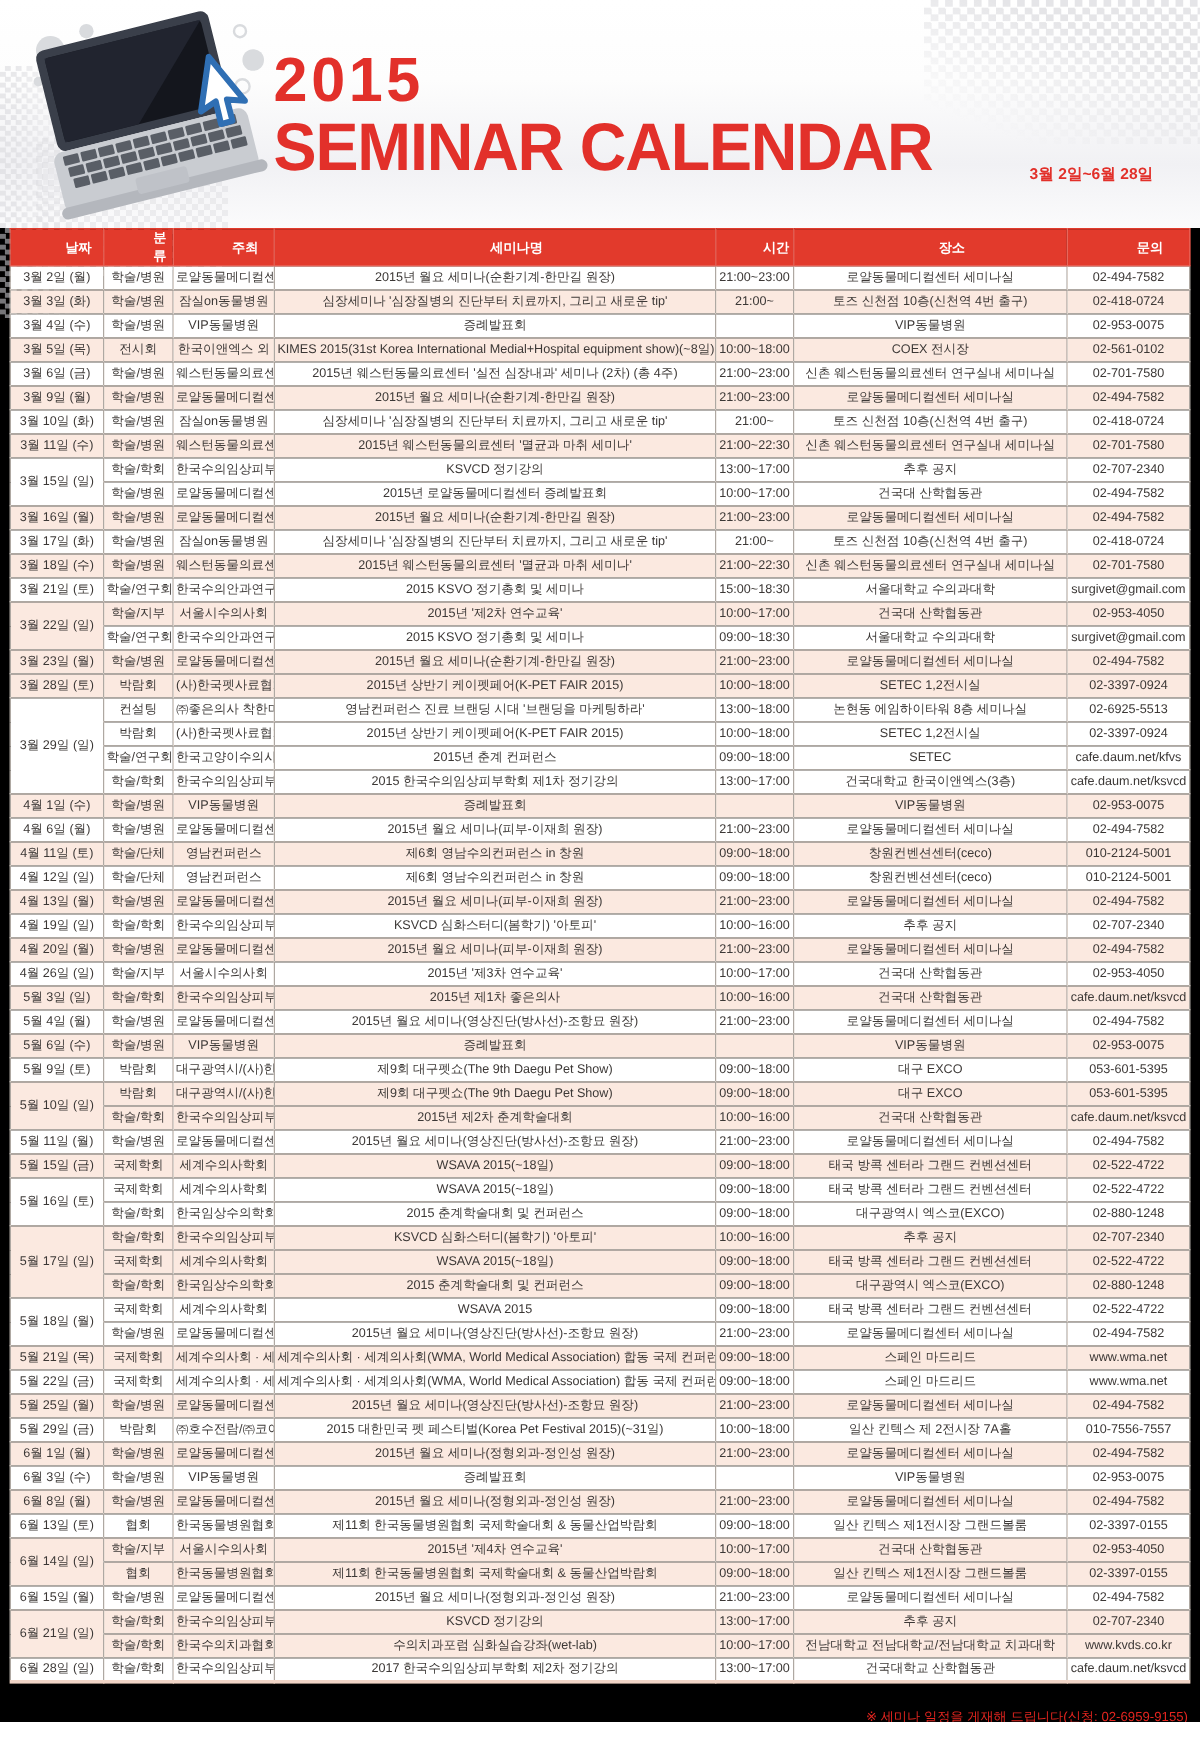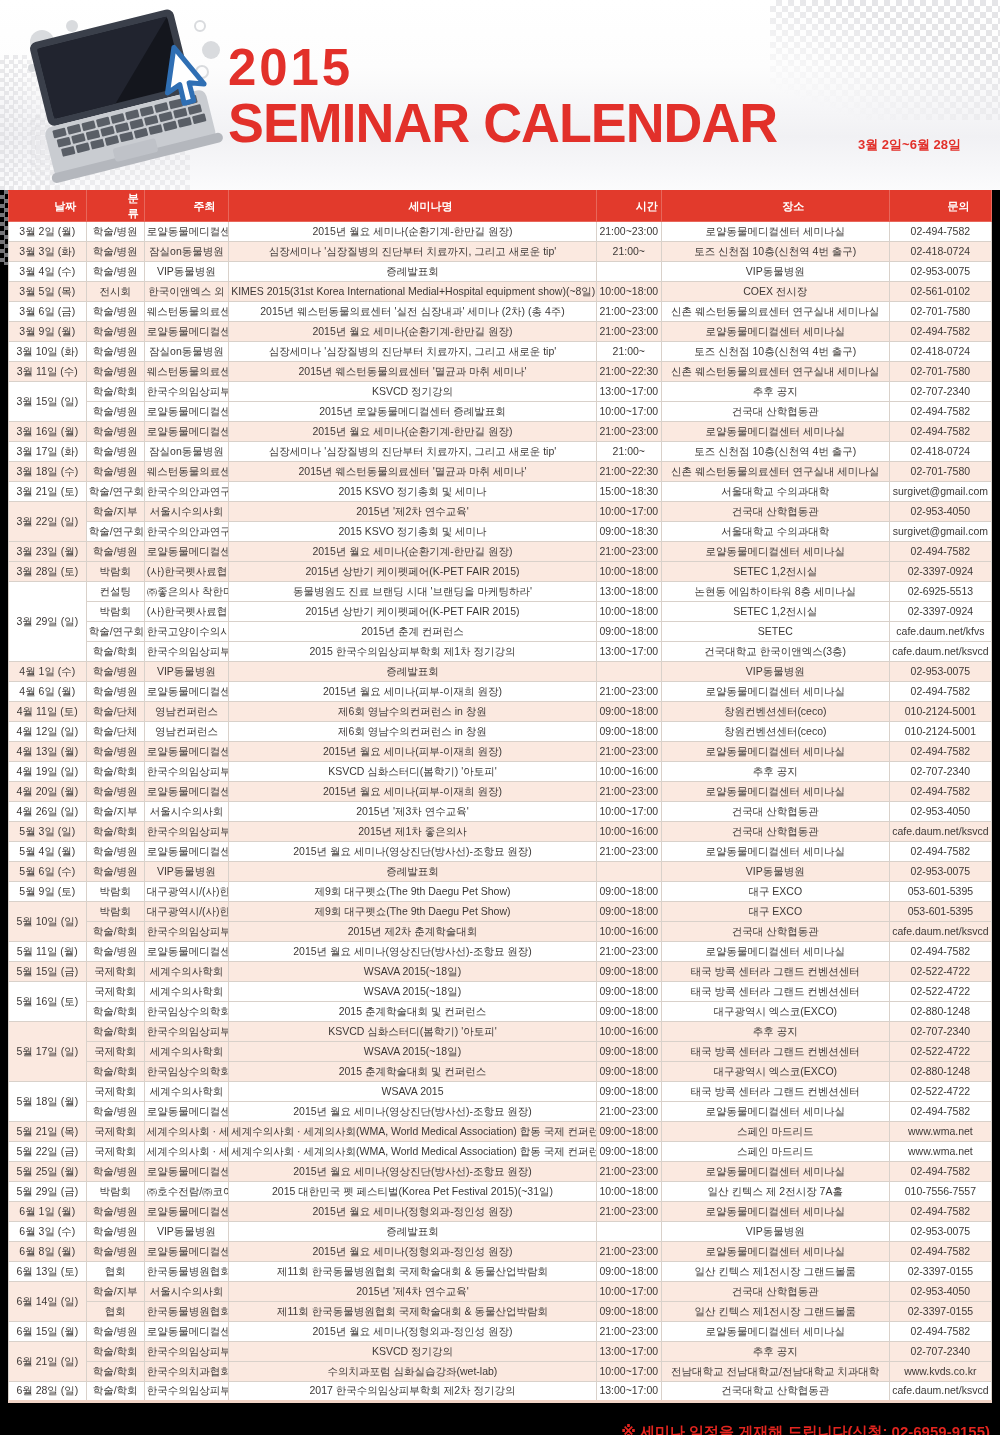--- a/index.html
+++ b/index.html
@@ -35,21 +35,21 @@
   table.cal th { background:#e23a2c; color:#ffffff; font-size:11px; font-weight:bold;
     height:23px; border:1px solid #e8675b; border-top:1px solid #e23a2c;padding-left:36px; }
   table.cal td { height:20px; font-size:10.5px; color:#3c3836; text-align:center;
     border:1px solid #d9d1ca; padding:0 2px; overflow:hidden; white-space:nowrap;
     line-height:1.05; }
   td.w { background:#ffffff; }
   td.p { background:#fbe9e0; }
   td.date { color:#2f2b29; }
 
   
-  .footnote { position:absolute; right:10px; top:1423px; font-size:15px; font-weight:bold;
+  .footnote { position:absolute; right:10px; top:1423px; font-size:11px; font-weight:normal;
     color:#e3251f; white-space:nowrap; }
 </style>
 </head>
 <body>
 
 <div class="page">
 
   <div class="header">
     <div class="mosaic tr"></div>
     <div class="mosaic lf"></div>
@@ -299,21 +299,21 @@
             <td class="p">(사)한국펫사료협회</td>
             <td class="p">2015년 상반기 케이펫페어(K-PET FAIR 2015)</td>
             <td class="p">10:00~18:00</td>
             <td class="p">SETEC 1,2전시실</td>
             <td class="p">02-3397-0924</td>
           </tr>
           <tr>
             <td rowspan="4" class="w date">3월 29일 (일)</td>
             <td class="w">컨설팅</td>
             <td class="w">㈜좋은의사 착한마케팅</td>
-            <td class="w">동물병원도 진료 브랜딩 시대 '브랜딩을 마케팅하라'</td>
+            <td class="w">영남컨퍼런스 진료 브랜딩 시대 '브랜딩을 마케팅하라'</td>
             <td class="w">13:00~18:00</td>
             <td class="w">논현동 에임하이타워 8층 세미나실</td>
             <td class="w">02-6925-5513</td>
           </tr>
           <tr>
             <td class="w">박람회</td>
             <td class="w">(사)한국펫사료협회</td>
             <td class="w">2015년 상반기 케이펫페어(K-PET FAIR 2015)</td>
             <td class="w">10:00~18:00</td>
             <td class="w">SETEC 1,2전시실</td>

